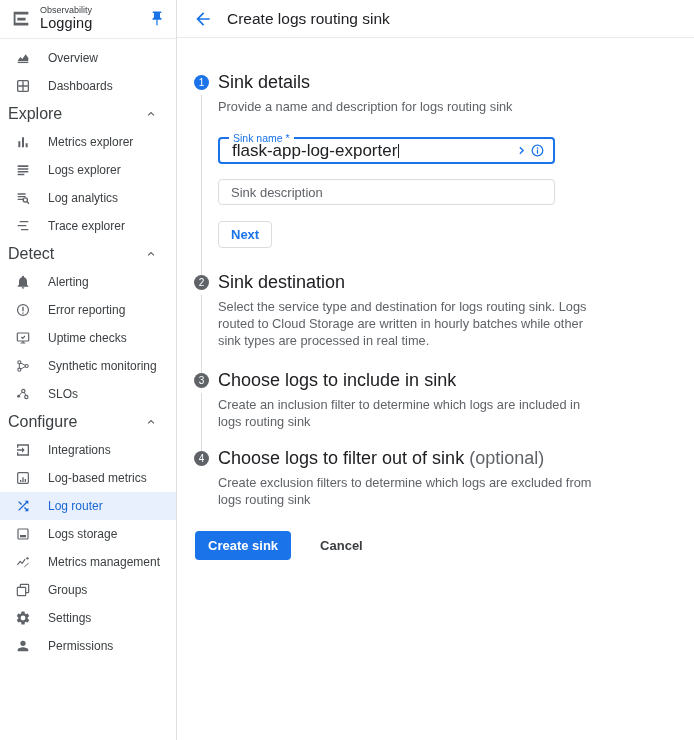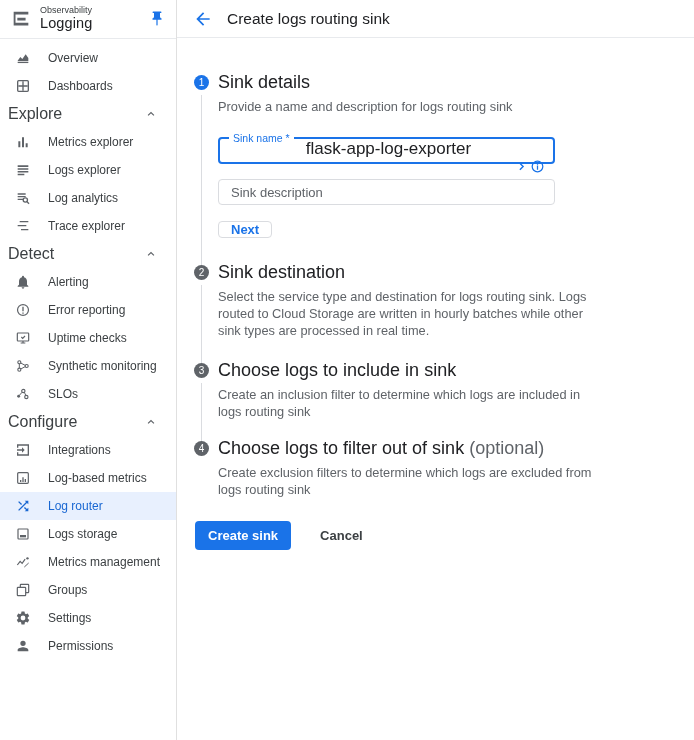--- a/index.html
+++ b/index.html
@@ -37,34 +37,34 @@
   .step .circle { width:15px; height:15px; min-width:15px; border-radius:50%; background:#5f6368;
     color:#fff; font-size:10px; display:flex; align-items:center; justify-content:center; margin-top:4px; }
   .step.active .circle { background:#1a73e8; }
   .step.has-line::after { content:""; position:absolute; left:7px; top:24px; bottom:-14px; width:1px; background:#dadce0; }
   .step-body { margin-left:9px; flex:1; }
   .step-title { font-size:18px; line-height:23px; color:#202124; font-weight:400; }
   .step-title .optional { color:#5f6368; }
   .step-desc { margin-top:4px; font-size:12.8px; line-height:17px; color:#5f6368; max-width:374px; }
 
   .field-name { position:relative; margin-top:22px; width:337px; height:27px; border:2px solid #1a73e8;
-    border-radius:4px; display:flex; align-items:center; padding:0 8px 0 12px; cursor:text;flex-direction:column; }
+    border-radius:4px; display:flex; align-items:center; padding:0 8px 0 12px; cursor:text; }
   .field-name .float-label { position:absolute; top:-7px; left:9px; background:#fff; padding:0 4px;
     font-size:10.5px; color:#1a73e8; line-height:12px; }
   .field-name .value { font-size:17px; color:#202124; }
   .caret { display:inline-block; width:1px; height:14px; background:#202124; vertical-align:text-bottom; margin-left:1px; }
   .field-icons { margin-left:auto; display:flex; align-items:center; gap:2px; }
   .field-icons svg { display:block; cursor:pointer; }
 
   .field-desc { margin-top:15px; width:337px; height:26px; border:1px solid #dadce0; border-radius:4px;
     font-size:13px; color:#202124; padding:0 12px; outline:none; font-family:inherit; }
   .field-desc::placeholder { color:#5f6368; opacity:1; }
 
   .next-btn { margin-top:16px; background:#fff; border:1px solid #dadce0; border-radius:4px;
-    color:#1a73e8; font-size:13px; font-weight:700; padding:0 12px; cursor:pointer; font-family:inherit; }
+    color:#1a73e8; font-size:13px; font-weight:700; padding:5px 12px; cursor:pointer; font-family:inherit; }
 
   .step1-bottom { height:23px; }
   .gap2 { height:20px; } .gap3 { height:17px; }
 
   .actions { margin-top:23px; margin-left:1px; display:flex; align-items:flex-start; }
   .create-btn { background:#1a73e8; color:#fff; border:none; border-radius:4px; font-size:13px;
     font-weight:700; padding:7px 13px; cursor:pointer; font-family:inherit; }
   .cancel-btn { background:transparent; border:none; color:#3c4043; font-size:13px; font-weight:700;
     margin-left:17px; padding:7px 12px; cursor:pointer; font-family:inherit; }
 

